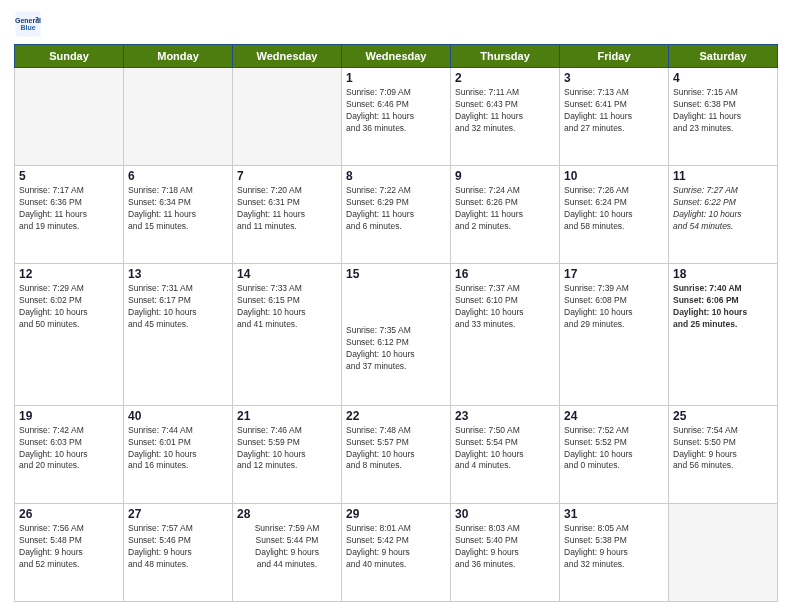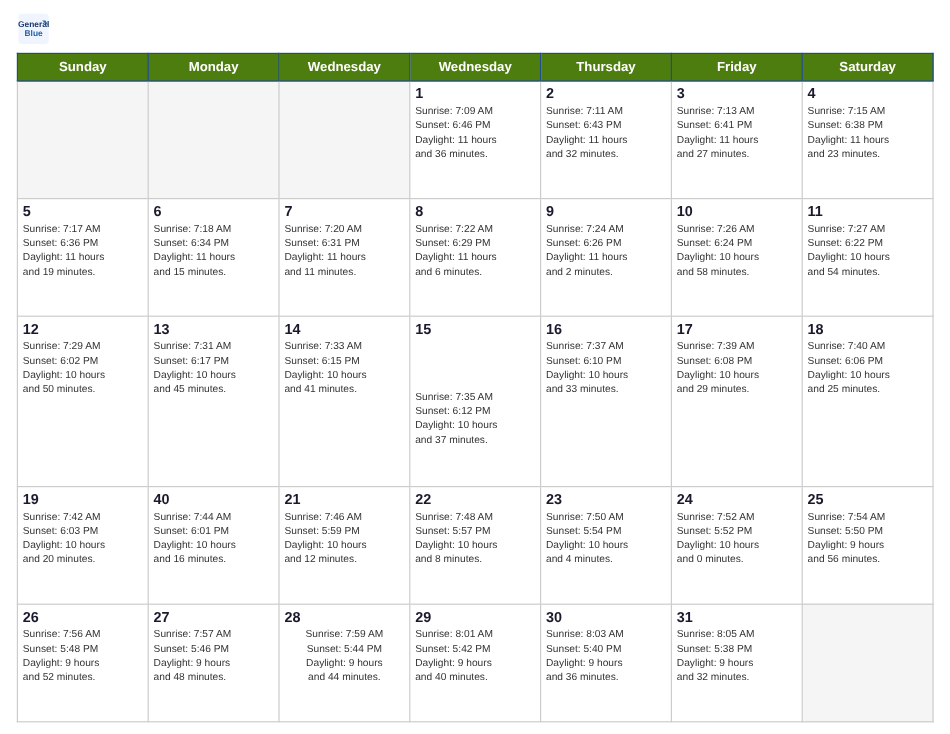--- a/index.html
+++ b/index.html
@@ -193,21 +193,21 @@
           </td>
           <td>
             <span class="day-number">10</span>
             <div class="day-info" style="white-space: pre-line;">Sunrise: 7:26 AM
 Sunset: 6:24 PM
 Daylight: 10 hours
 and 58 minutes.</div>
           </td>
           <td>
             <span class="day-number">11</span>
-            <div class="day-info" style="white-space: pre-line;">Sunrise: 7:27 AM
+            <div class="day-info" style="white-space: pre-line; font-style: italic;">Sunrise: 7:27 AM
 Sunset: 6:22 PM
 Daylight: 10 hours
 and 54 minutes.</div>
           </td>
         </tr>
         <tr class="week-row">
           <td>
             <span class="day-number">12</span>
             <div class="day-info" style="white-space: pre-line;">Sunrise: 7:29 AM
 Sunset: 6:02 PM
@@ -244,21 +244,21 @@
           </td>
           <td>
             <span class="day-number">17</span>
             <div class="day-info" style="white-space: pre-line;">Sunrise: 7:39 AM
 Sunset: 6:08 PM
 Daylight: 10 hours
 and 29 minutes.</div>
           </td>
           <td>
             <span class="day-number">18</span>
-            <div class="day-info" style="white-space: pre-line;">Sunrise: 7:40 AM
+            <div class="day-info" style="white-space: pre-line; font-weight: bold;">Sunrise: 7:40 AM
 Sunset: 6:06 PM
 Daylight: 10 hours
 and 25 minutes.</div>
           </td>
         </tr>
         <tr class="week-row">
           <td>
             <span class="day-number">19</span>
             <div class="day-info" style="white-space: pre-line;">Sunrise: 7:42 AM
 Sunset: 6:03 PM

